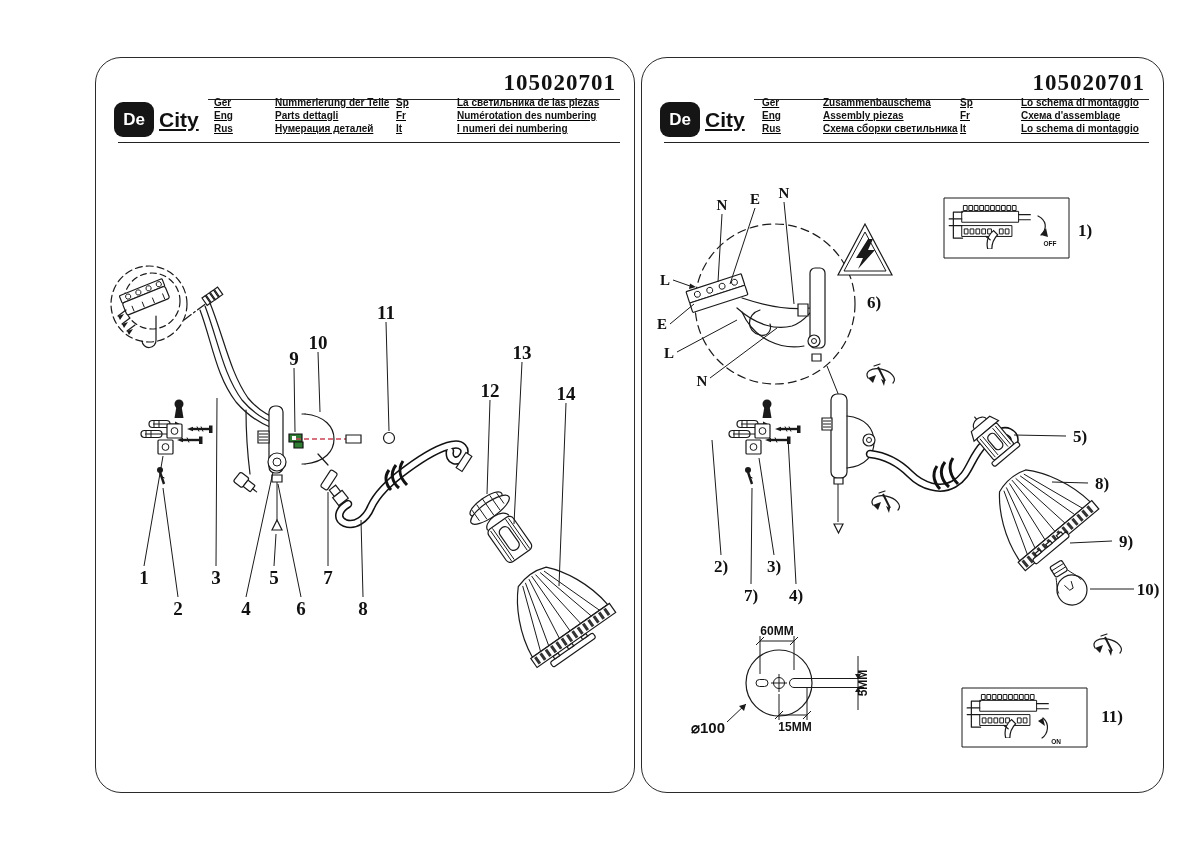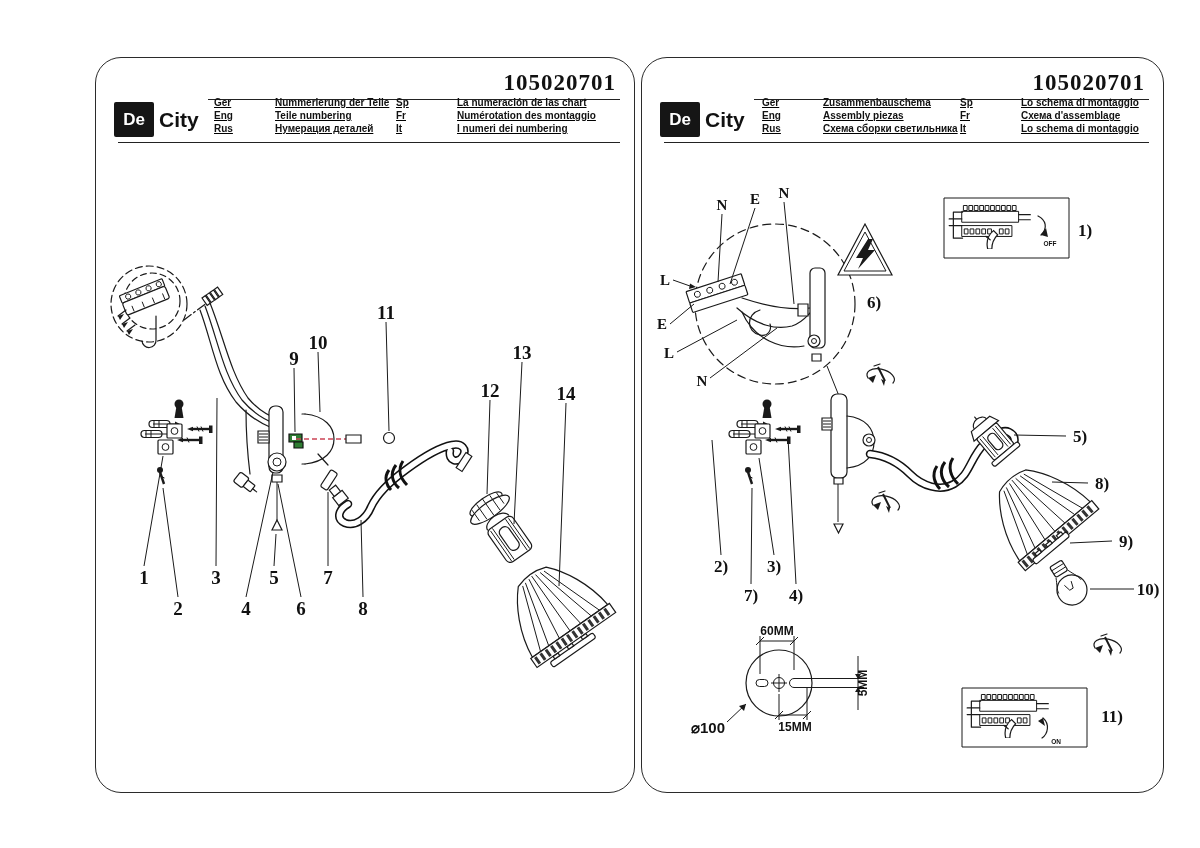--- a/index.html
+++ b/index.html
@@ -8,24 +8,24 @@
     border-radius:26px;background:#fff;box-sizing:border-box;}
   #page-left{left:95px;width:540px;}
   #page-right{left:641px;width:523px;}
   .model{position:absolute;top:12px;right:18px;
     font:bold 23px "Liberation Serif",serif;letter-spacing:1px;color:#111;}
   .model-rule{position:absolute;top:41px;left:112px;right:14px;height:0;
     border-top:1.6px solid #222;}
   .head-rule{position:absolute;top:84px;left:22px;right:14px;height:0;
     border-top:1.6px solid #222;}
   .logo{position:absolute;top:44px;left:18px;display:flex;align-items:center;}
-  .logo-mark{width:40px;height:35px;background:#151515;color:#fff;border-radius:2px;
+  .logo-mark{width:40px;height:35px;background:#151515;color:#fff;border-radius:9px;
     display:flex;align-items:center;justify-content:center;
     font:bold 17px "Liberation Sans",sans-serif;}
-  .logo-name{font:bold 21px "Liberation Sans",sans-serif;color:#111;margin-left:5px;}
+  .logo-name{font:bold 21px "Liberation Sans",sans-serif;color:#111;margin-left:5px;text-decoration:underline;}
   .langs{position:absolute;top:38px;display:flex;flex-direction:column;text-decoration:underline;}
   .langs .row{display:flex;height:13px;align-items:center;}
   .langs .code{width:30px;font:bold 10px "Liberation Sans",sans-serif;color:#111;}
   .langs .txt{font:bold 10px "Liberation Sans",sans-serif;color:#111;white-space:nowrap;padding-left:31px;}
   #ll1{left:118px;} #ll2{left:300px;} #rl1{left:120px;} #rl2{left:318px;}
   svg{position:absolute;left:0;top:0;}
   svg *{vector-effect:non-scaling-stroke;}
   .ln{stroke:#1a1a1a;stroke-width:1.2;fill:none;stroke-linecap:round;stroke-linejoin:round;}
   .lnt{stroke:#1a1a1a;stroke-width:1;fill:none;}
   .fill{fill:#1a1a1a;stroke:none;}
@@ -46,35 +46,35 @@
   </div>
   <div class="model">105020701</div>
   <div class="model-rule"></div>
   <div class="langs" id="ll1">
     <div class="row">
         <span class="code">Ger</span>
         <span class="txt">Nummerierung der Teile</span>
       </div>
     <div class="row">
         <span class="code">Eng</span>
-        <span class="txt">Teile numbering</span>
+        <span class="txt">Parts dettagli</span>
       </div>
     <div class="row">
         <span class="code">Rus</span>
         <span class="txt">Нумерация деталей</span>
       </div>
   </div>
   <div class="langs" id="ll2">
     <div class="row">
         <span class="code">Sp</span>
-        <span class="txt">La numeración de las chart</span>
+        <span class="txt">La светильника de las piezas</span>
       </div>
     <div class="row">
         <span class="code">Fr</span>
-        <span class="txt">Numérotation des montaggio</span>
+        <span class="txt">Numérotation des numbering</span>
       </div>
     <div class="row">
         <span class="code">It</span>
         <span class="txt">I numeri dei numbering</span>
       </div>
   </div>
   <div class="head-rule"></div>
 
   <svg width="540" height="736" viewBox="0 0 540 736">
     <defs>

